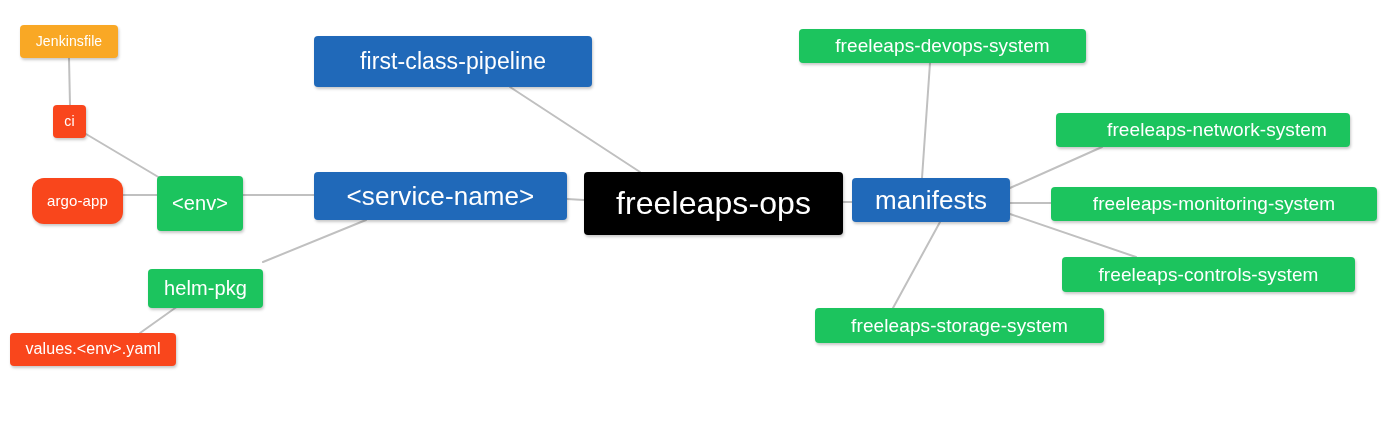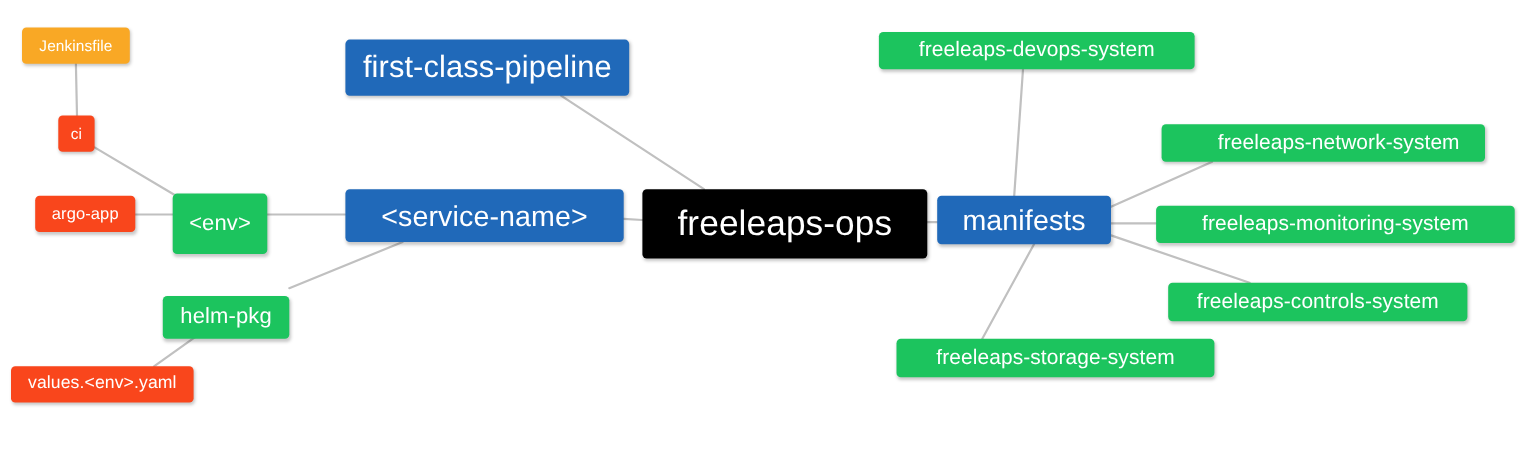--- a/index.html
+++ b/index.html
@@ -66,53 +66,53 @@
       <line x1="1010" y1="214" x2="1136" y2="257" stroke="#c0c0c0" stroke-width="2" stroke-linecap="round"></line>
       <line x1="940" y1="222" x2="893" y2="308" stroke="#c0c0c0" stroke-width="2" stroke-linecap="round"></line>
     </svg>
   <div id="node-layer">
       <div class="node" style="left: 20px; top: 25px; width: 98px; height: 33px; background: rgb(249, 168, 37); font-size: 14px;">
         <span class="node-label">Jenkinsfile</span>
       </div>
       <div class="node" style="left: 53px; top: 105px; width: 33px; height: 33px; background: rgb(249, 70, 28); font-size: 14px;">
         <span class="node-label">ci</span>
       </div>
-      <div class="node" style="left: 32px; top: 178px; width: 91px; height: 33px; background: rgb(249, 70, 28); font-size: 15px;">
+      <div class="node" style="left: 32px; top: 178px; width: 91px; height: 46px; background: rgb(249, 70, 28); font-size: 15px; border-radius: 12px;">
         <span class="node-label">argo-app</span>
       </div>
       <div class="node" style="left: 157px; top: 176px; width: 86px; height: 55px; background: rgb(28, 196, 94); font-size: 20px;">
         <span class="node-label">&lt;env&gt;</span>
       </div>
       <div class="node" style="left: 148px; top: 257px; width: 115px; height: 39px; background: rgb(28, 196, 94); font-size: 20px; margin-top: 12px;">
         <span class="node-label">helm-pkg</span>
       </div>
       <div class="node" style="left: 10px; top: 333px; width: 166px; height: 33px; background: rgb(249, 70, 28); font-size: 16px;">
         <span class="node-label">values.&lt;env&gt;.yaml</span>
       </div>
-      <div class="node" style="left: 314px; top: 36px; width: 258px; height: 51px; background: rgb(32, 105, 185); font-size: 28px;">
+      <div class="node" style="left: 314px; top: 36px; width: 278px; height: 51px; background: rgb(32, 105, 185); font-size: 23px;">
         <span class="node-label">first-class-pipeline</span>
       </div>
       <div class="node" style="left: 314px; top: 172px; width: 253px; height: 48px; background: rgb(32, 105, 185); font-size: 26px;">
         <span class="node-label">&lt;service-name&gt;</span>
       </div>
       <div class="node" style="left: 584px; top: 172px; width: 259px; height: 63px; background: #000000; font-size: 32px;">
         <span class="node-label">freeleaps-ops</span>
       </div>
       <div class="node" style="left: 852px; top: 178px; width: 158px; height: 44px; background: rgb(32, 105, 185); font-size: 26px;">
         <span class="node-label">manifests</span>
       </div>
       <div class="node" style="left: 799px; top: 29px; width: 287px; height: 34px; background: rgb(28, 196, 94); font-size: 19px;">
         <span class="node-label">freeleaps-devops-system</span>
       </div>
       <div class="node" style="left: 1056px; top: 113px; width: 294px; height: 34px; background: rgb(28, 196, 94); font-size: 19px; padding-left: 28px;">
         <span class="node-label">freeleaps-network-system</span>
       </div>
       <div class="node" style="left: 1051px; top: 187px; width: 326px; height: 34px; background: rgb(28, 196, 94); font-size: 19px;">
         <span class="node-label">freeleaps-monitoring-system</span>
       </div>
-      <div class="node" style="left: 1062px; top: 257px; width: 272px; height: 35px; background: rgb(28, 196, 94); font-size: 19px;">
+      <div class="node" style="left: 1062px; top: 257px; width: 293px; height: 35px; background: rgb(28, 196, 94); font-size: 19px;">
         <span class="node-label">freeleaps-controls-system</span>
       </div>
       <div class="node" style="left: 815px; top: 308px; width: 289px; height: 35px; background: rgb(28, 196, 94); font-size: 19px;">
         <span class="node-label">freeleaps-storage-system</span>
       </div>
     </div>
 </div>
 
 </body></html>

